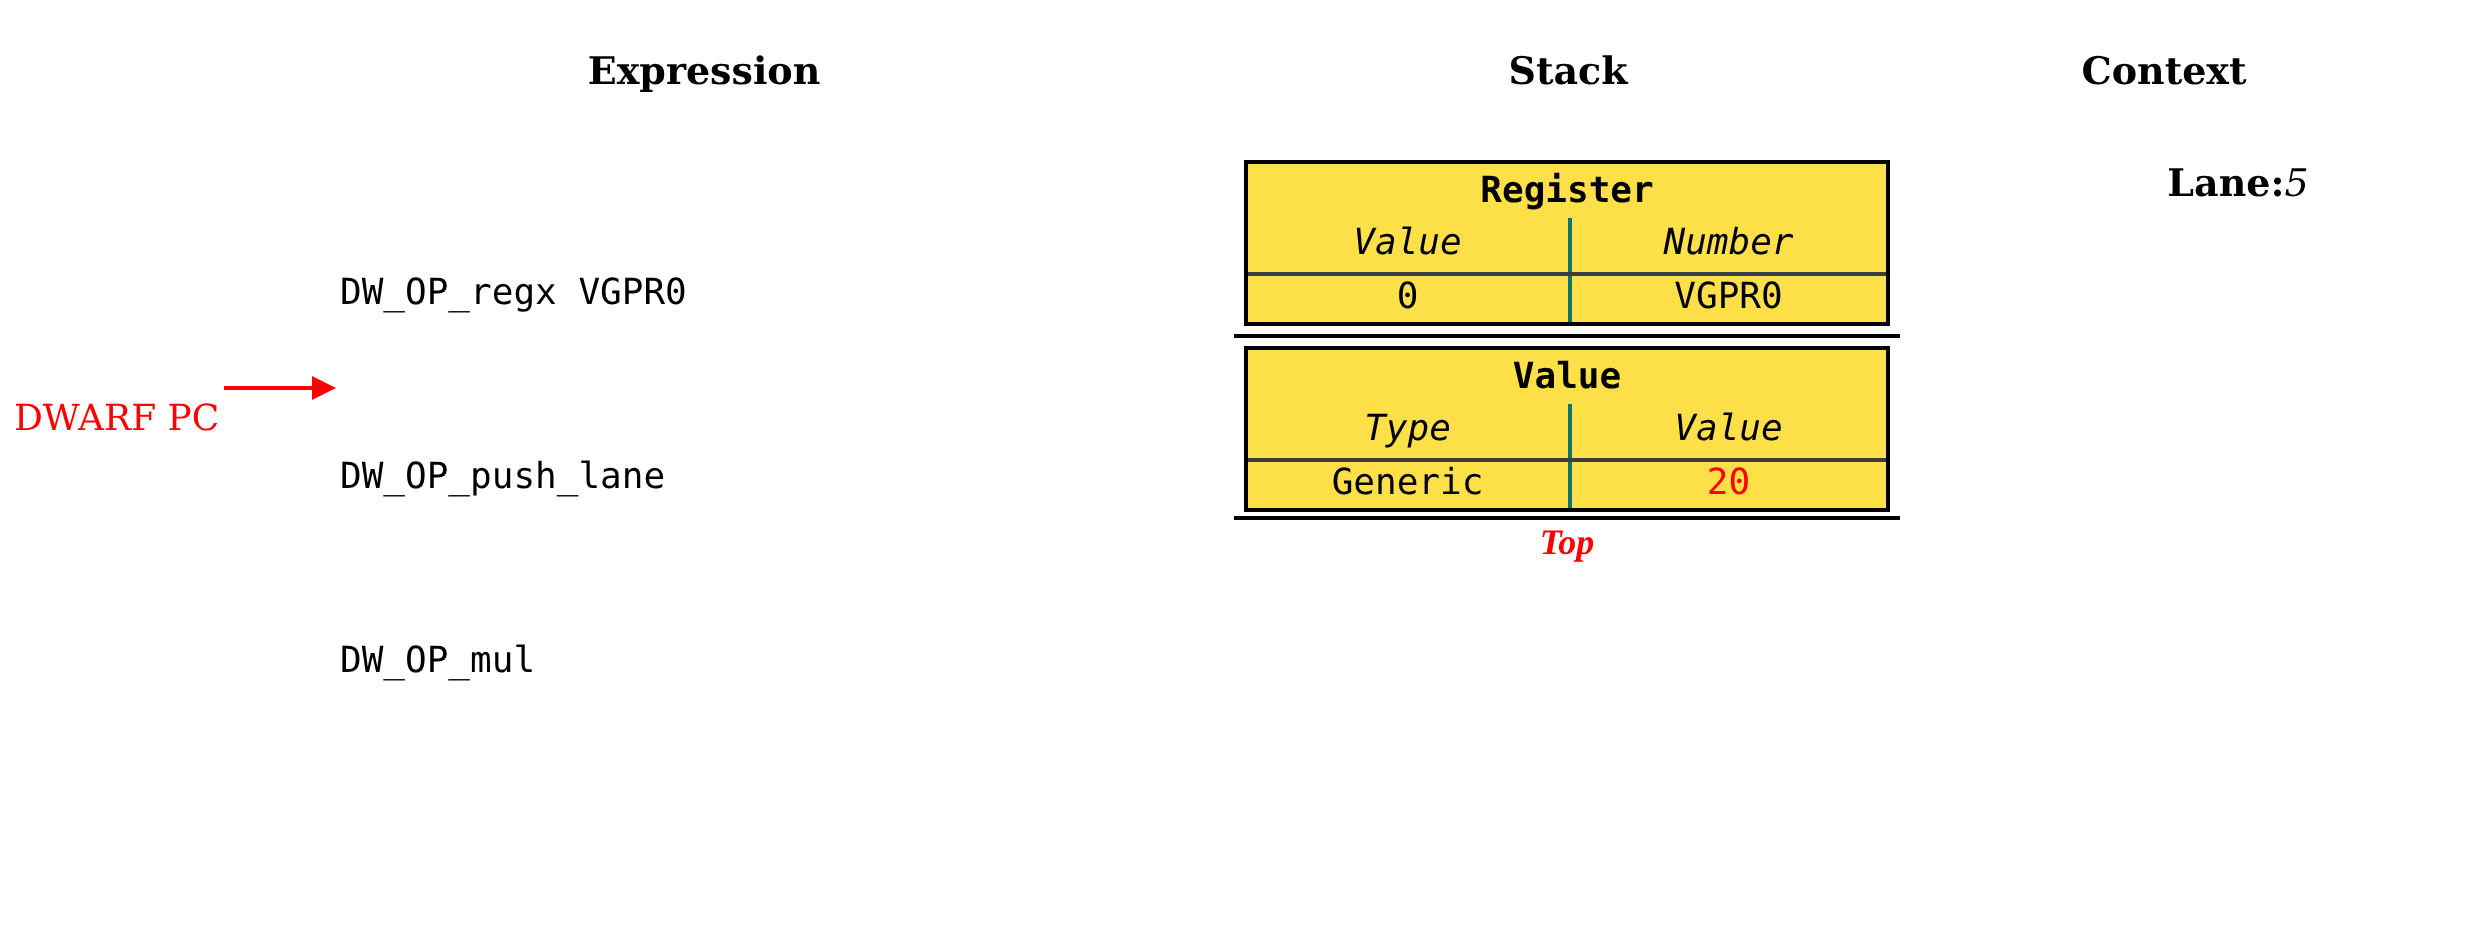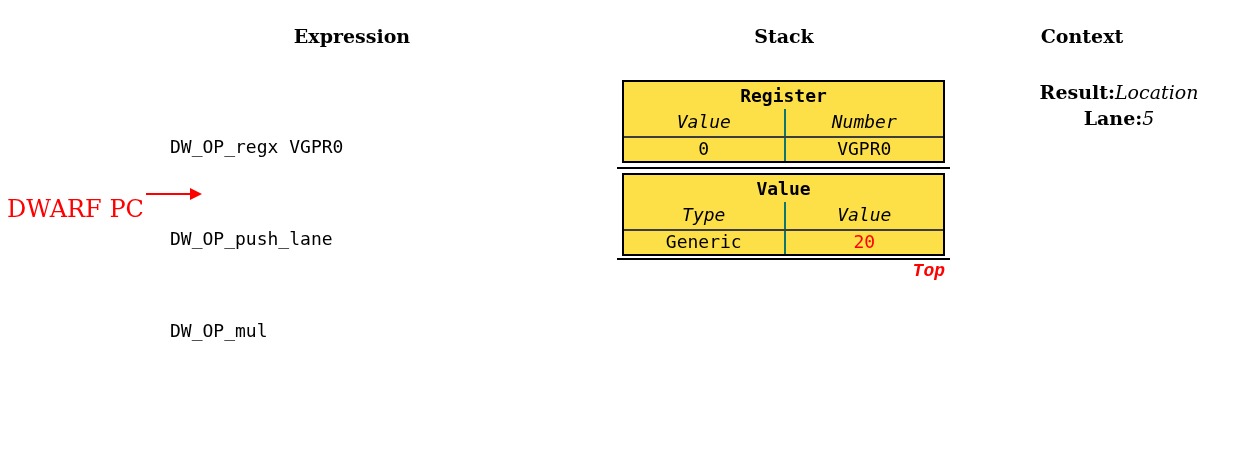--- a/index.html
+++ b/index.html
@@ -40,21 +40,21 @@
   
   #dwarf-pc {
     position: absolute;
     left: 7px;
     top: 184px;
     height: 20px;
     display: flex;
     align-items: center;
     color: #ff0000;
   }
-  #dwarf-pc .pc-label { font-size: 24px; white-space: nowrap; margin-top: 30px; }
+  #dwarf-pc .pc-label { font-size: 18px; white-space: nowrap; margin-top: 30px; }
   #dwarf-pc .arrow-shaft { width: 44px; height: 2px; background: #ff0000; margin-left: 2px; }
   #dwarf-pc .arrow-head {
     width: 0; height: 0;
     border-top: 6px solid transparent;
     border-bottom: 6px solid transparent;
     border-left: 12px solid #ff0000;
   }
 
   
   .stack-table {
@@ -84,22 +84,22 @@
     background: #000000;
   }
   #stack-sep-1 { top: 167px; }
   #stack-sep-2 { top: 258px; }
 
   #stack-top-label {
     position: absolute;
     left: 622px;
     width: 323px;
     top: 261px;
-    text-align: right;
-    font-family: Liberation Mono, monospace;
+    text-align: center;
+    font-family: Liberation Serif, serif;
     font-size: 18px;
     font-style: italic;
     font-weight: bold;
     color: #ff0000;
   }
 
   
   #context-block {
     position: absolute;
     left: 1119px;
@@ -164,17 +164,16 @@
     <div class="t-row values">
       <div class="t-cell">Generic</div>
       <div class="t-cell right" style="color: rgb(255, 0, 0);">20</div>
     </div>
   </div>
   <div class="stack-sep" id="stack-sep-2"></div>
 
   <div id="stack-top-label">Top</div>
 
   <div id="context-block">
-    <div><span class="ctx-label">Result:</span><span class="ctx-value">Location</span></div>
     <div><span class="ctx-label">Lane:</span><span class="ctx-value">5</span></div>
   </div>
 
 </div>
 
 </body></html>

